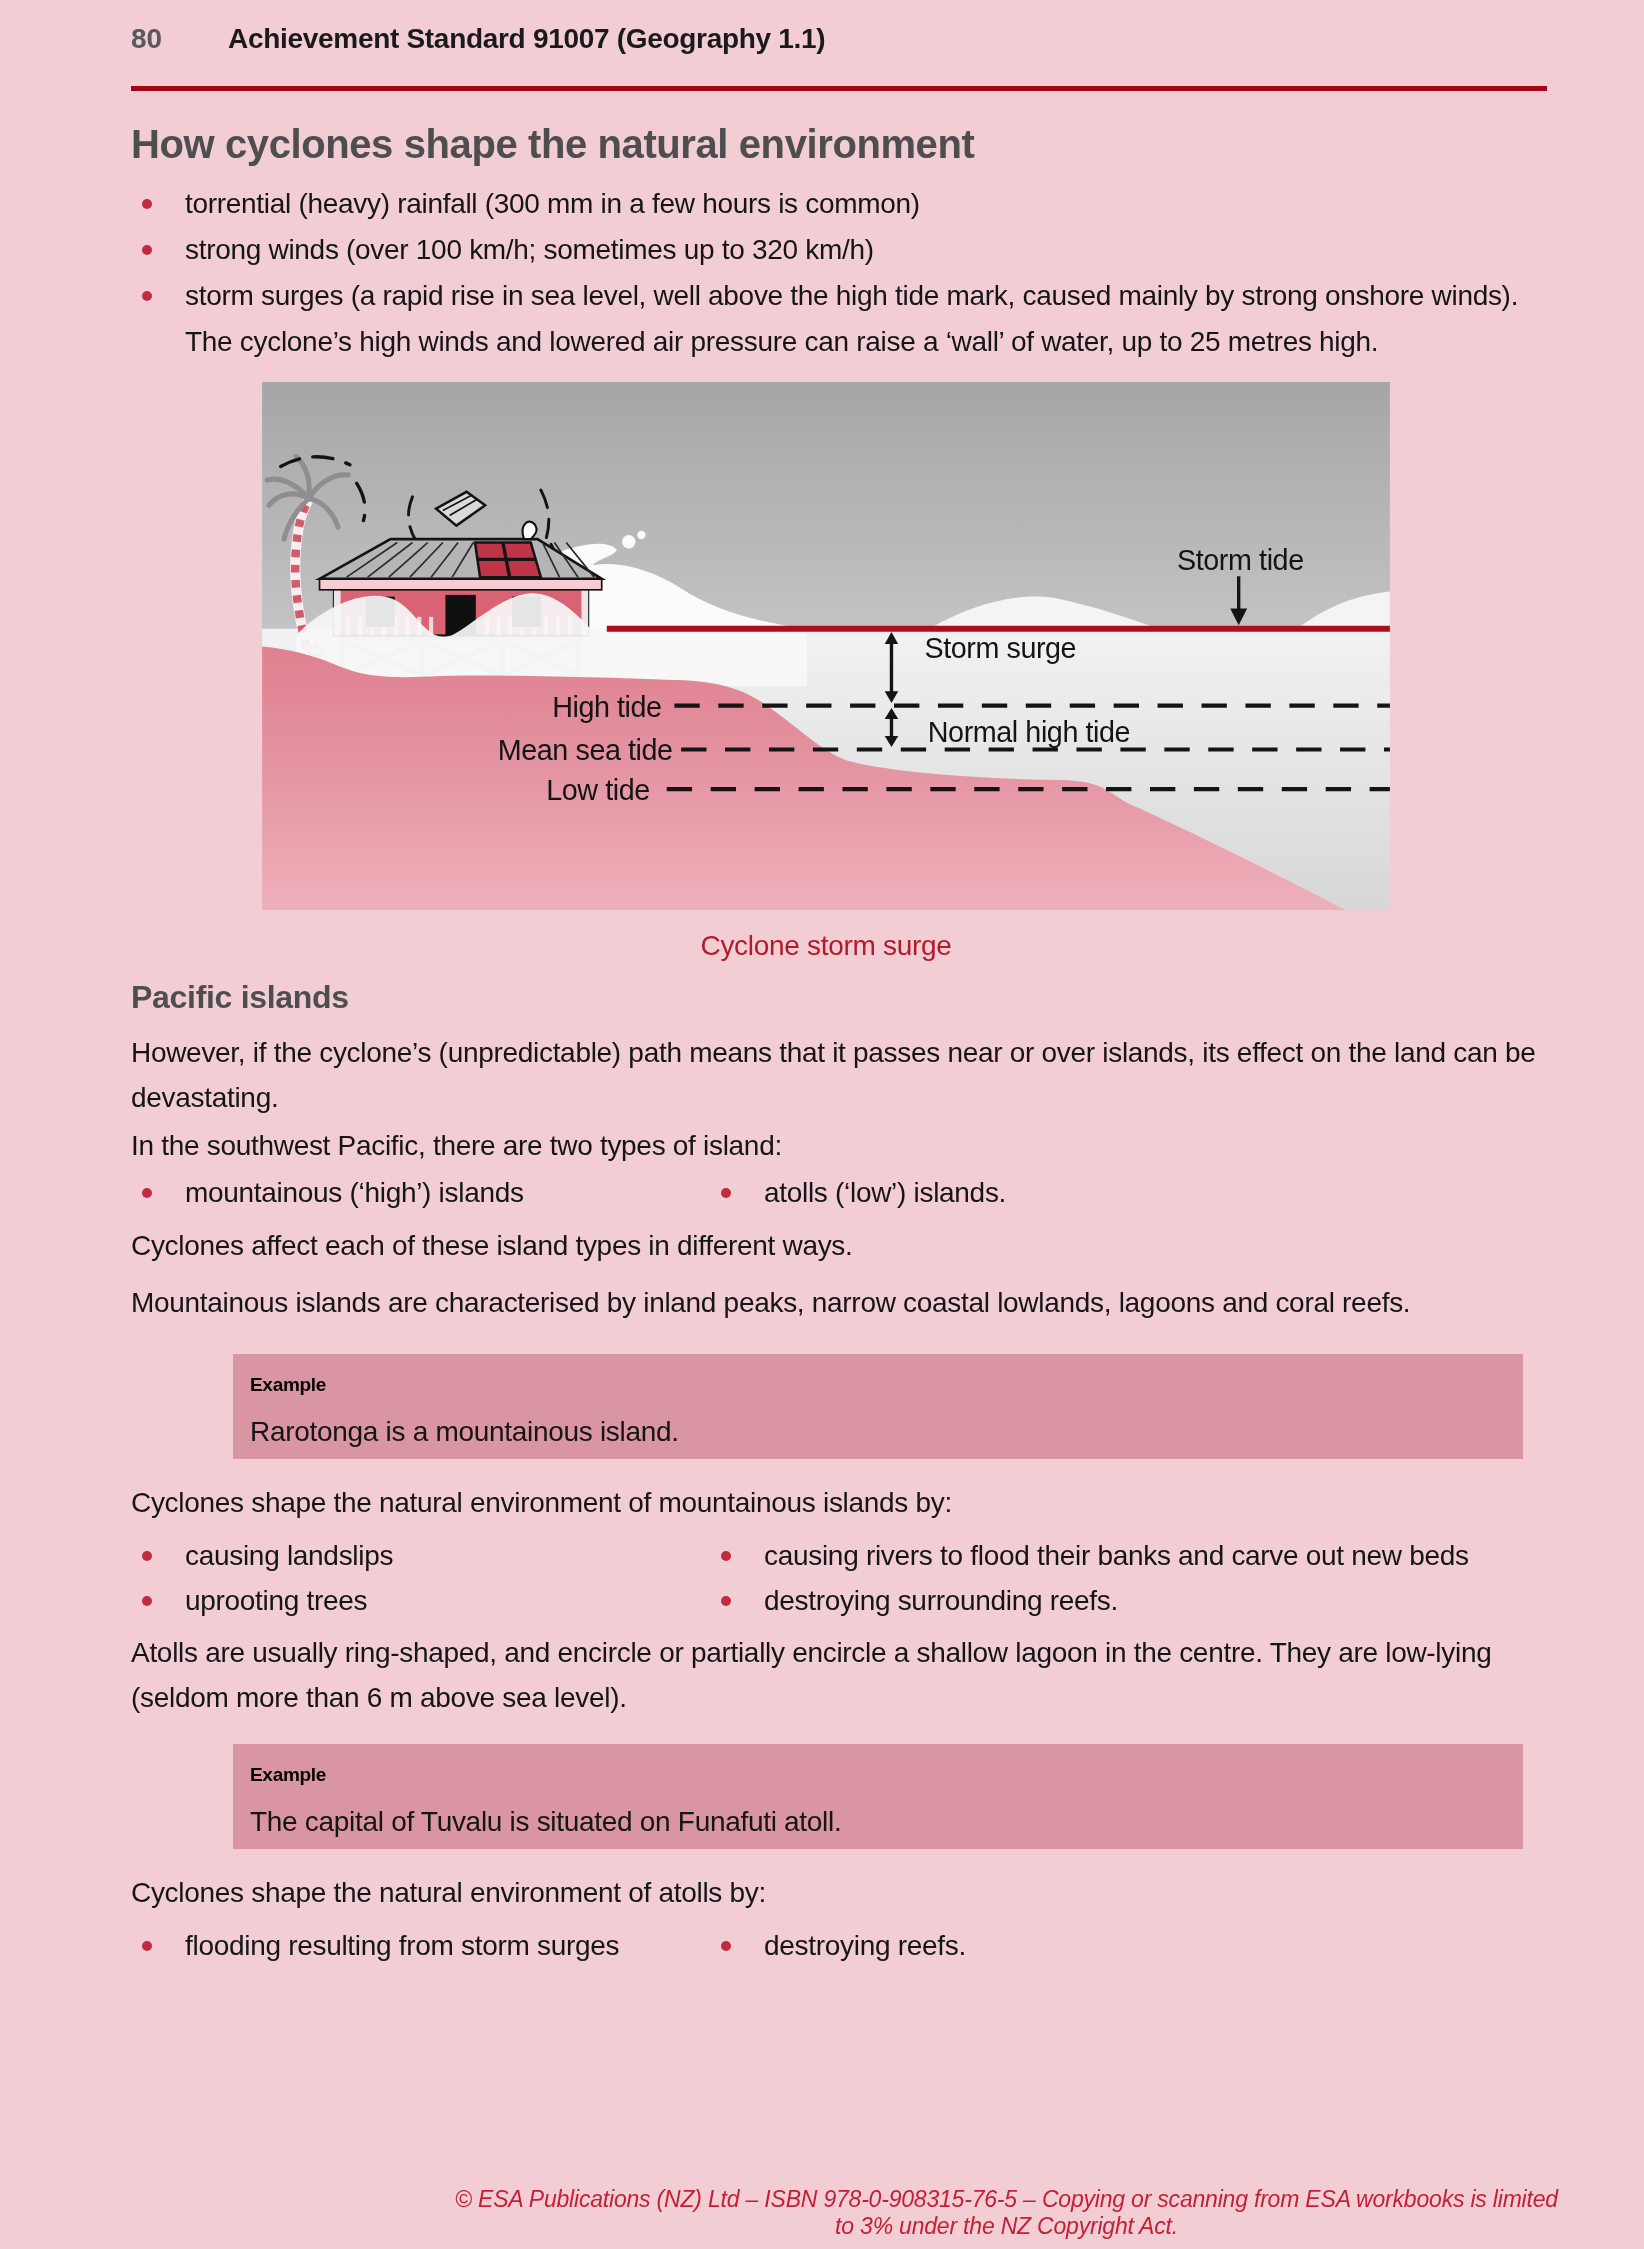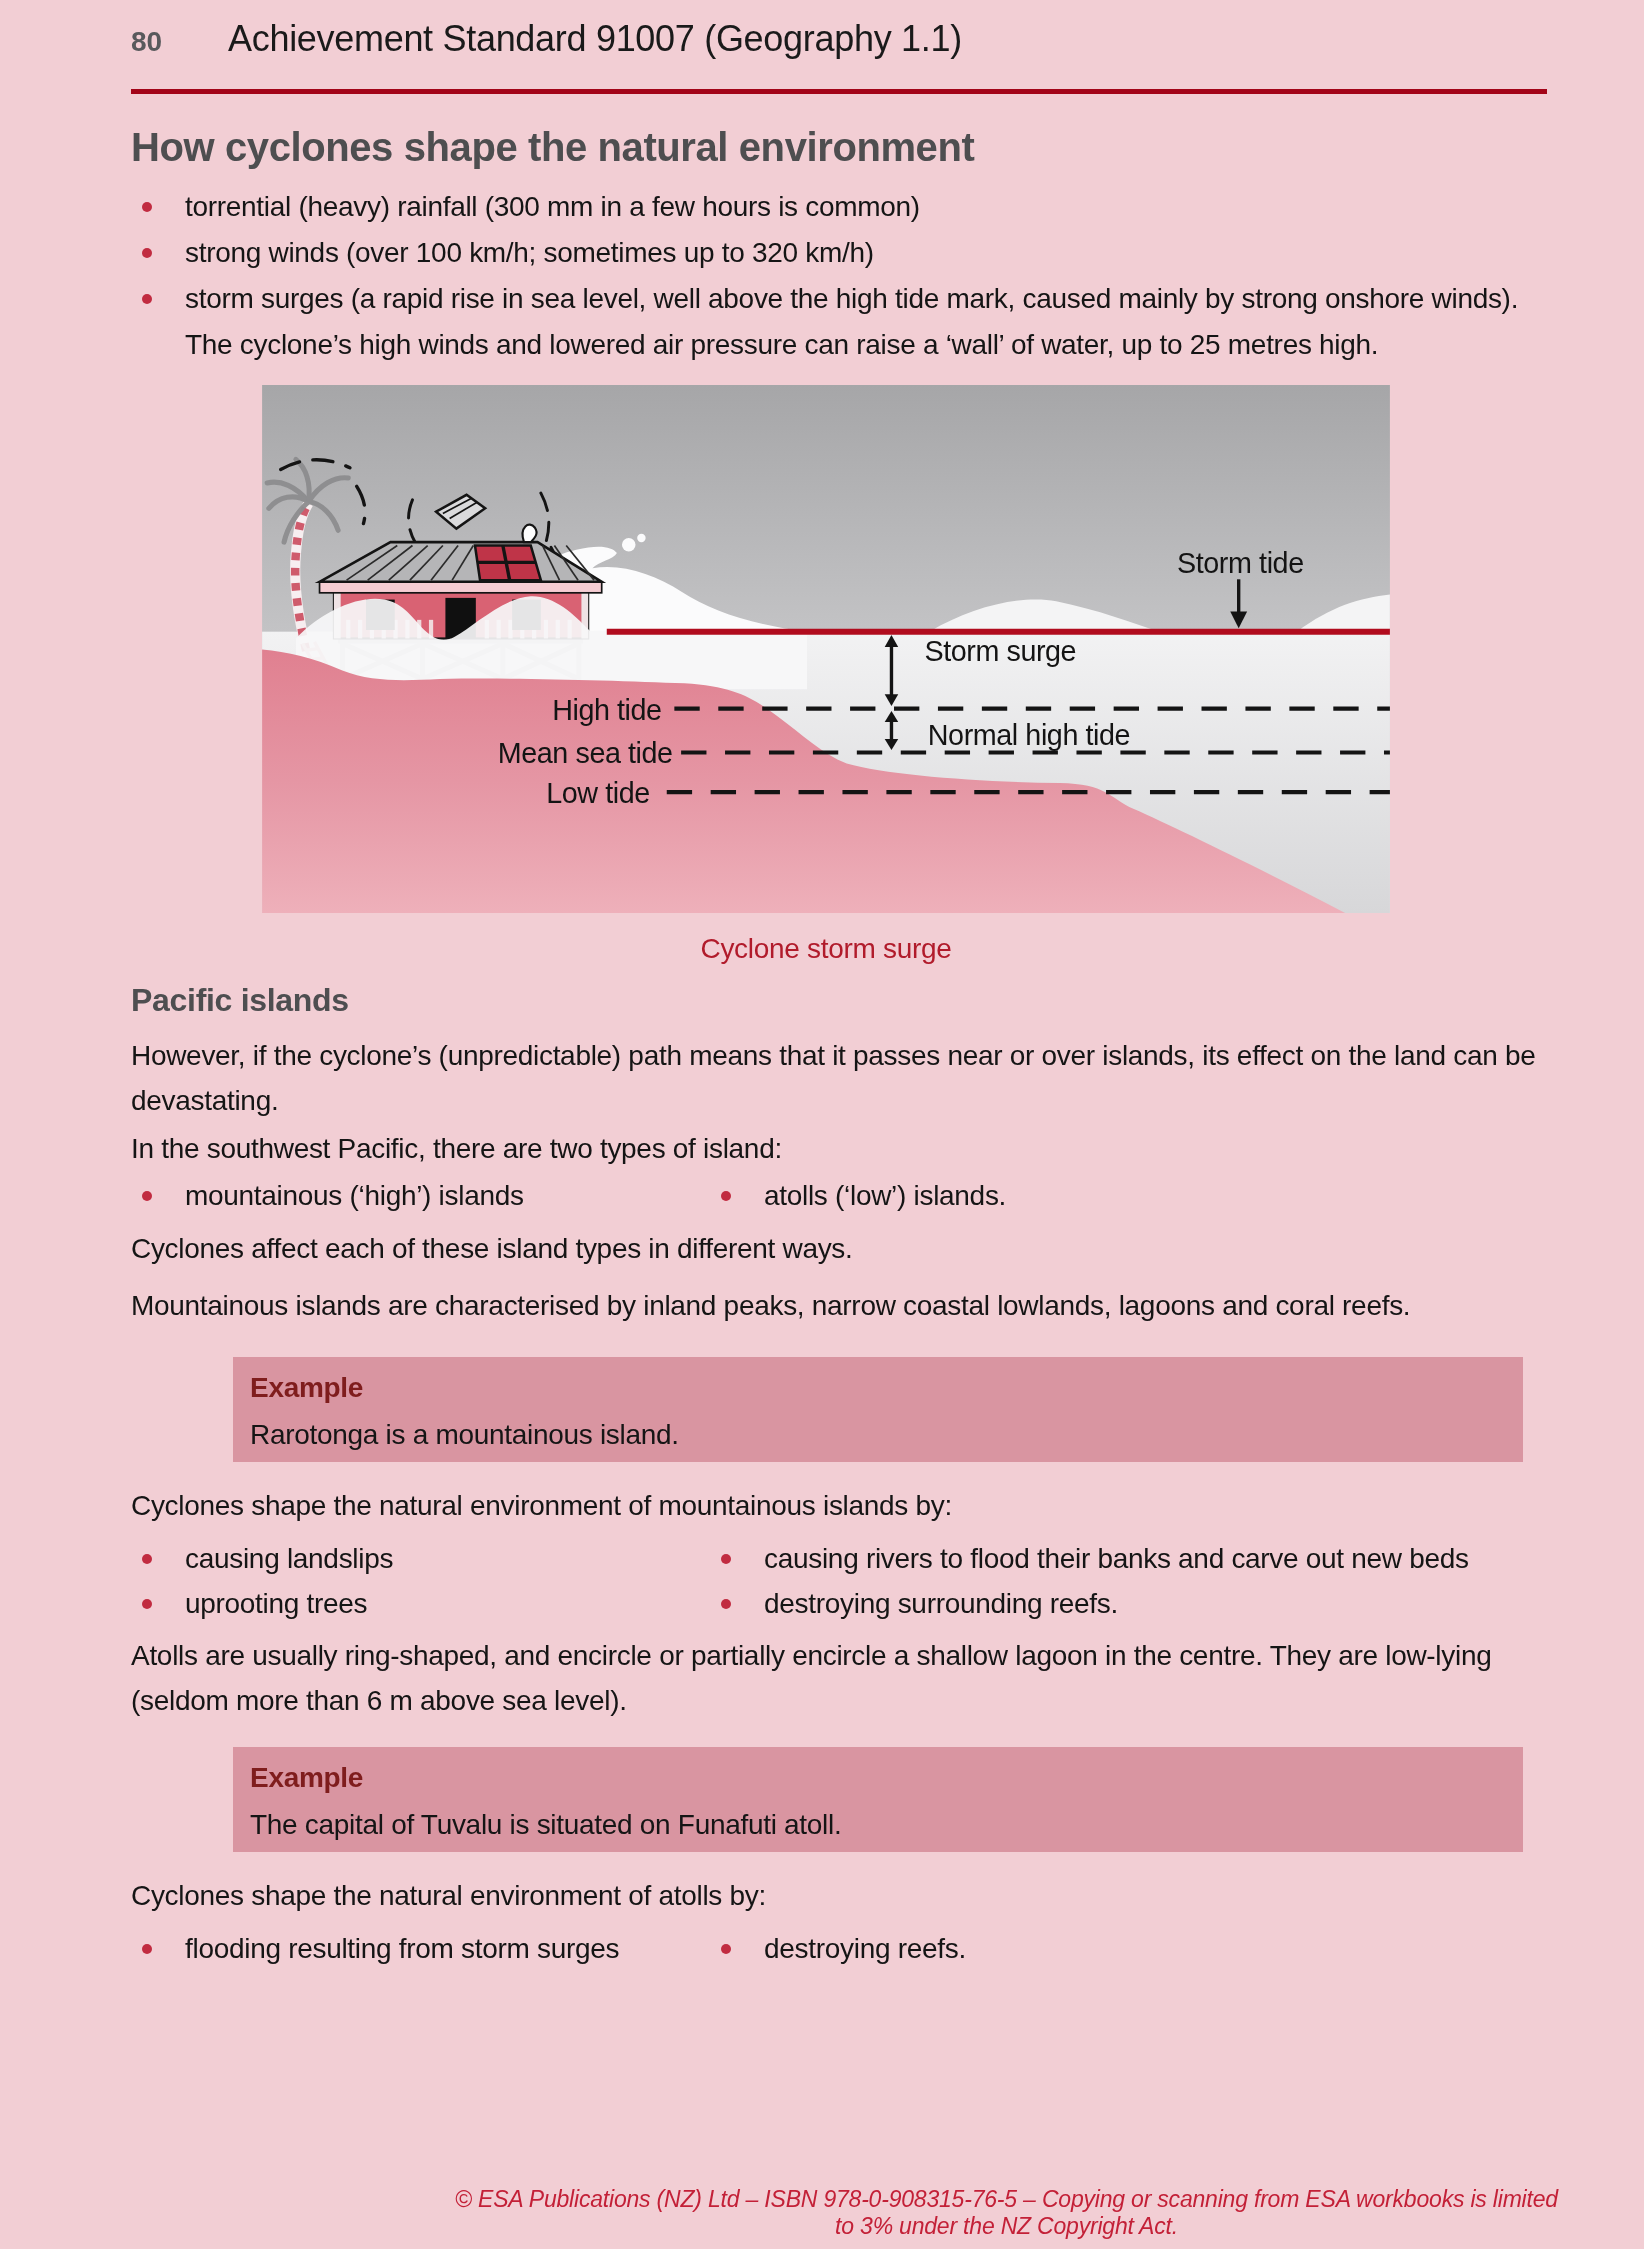--- a/index.html
+++ b/index.html
@@ -9,21 +9,21 @@
     font-family:"Liberation Sans",sans-serif;
     color:#151515;
     -webkit-font-smoothing:antialiased;
   }
   #page{position:relative;width:1645px;height:2250px;overflow:hidden;}
   .content{margin:0 98px 0 131px;padding-top:20px;}
 
   
   .pagehead{display:flex;align-items:baseline;line-height:37px;}
   .pagenum{font-size:28px;font-weight:bold;color:#58595c;width:97px;}
-  .pagetitle{font-size:36px;font-weight:normal;color:#1a1a1a;letter-spacing:-0.3px;text-align:right;}
+  .pagetitle{font-size:28px;font-weight:bold;color:#1a1a1a;letter-spacing:-0.3px;text-align:right;}
   .rule{margin-top:29px;height:5px;background:#a30418;}
 
   h1{margin:29px 0 0 0;font-size:40px;line-height:49px;font-weight:bold;color:#4e4e50;letter-spacing:-0.4px;}
   h2{margin:12px 0 0 0;font-size:32px;line-height:42px;font-weight:bold;color:#4e4e50;letter-spacing:-0.3px;}
 
   .para{margin:12px 0 0 0;font-size:28px;line-height:45px;letter-spacing:-0.3px;}
   .para.first{margin-top:15px;line-height:46px;}
 
   
   .blist{margin-top:12px;}
@@ -34,21 +34,21 @@
   .blist2{margin-top:8px;}
   .blist2 .brow{line-height:45px;}
 
   
   .diagram{margin:17px 0 0 131px;width:960px;height:528px;}
   .caption{margin:17px 0 0 131px;width:1128px;text-align:center;
            font-size:28px;line-height:37px;color:#b11b2b;letter-spacing:-0.3px;}
 
   
   .example{margin:29px 24.5px 0 102px;background:#d995a1;padding:13.5px 17px 10px 17px;}
-  .example .extitle{font-size:28px;line-height:35px;font-weight:bold;color:#7f1d1d;letter-spacing:-0.3px;}
+  .example .extitle{font-size:19px;line-height:35px;font-weight:bold;color:#000000;letter-spacing:-0.3px;}
   .example .exbody{margin-top:12px;font-size:28px;line-height:35px;letter-spacing:-0.3px;}
   .example.second{margin-top:24px;}
 
   .m10{margin-top:21px;} .m8{margin-top:6.8px;} .m4{margin-top:3.4px;}
   .m9{margin-top:7.6px;} .m2{margin-top:1.7px;}
 
   .footer{position:absolute;top:2186px;left:444px;right:76px;text-align:center;
           font-size:23px;font-style:italic;color:#c32037;letter-spacing:-0.2px;}
 
   svg text{font-family:"Liberation Sans",sans-serif;font-size:34px;fill:#141414;letter-spacing:-0.5px;}

